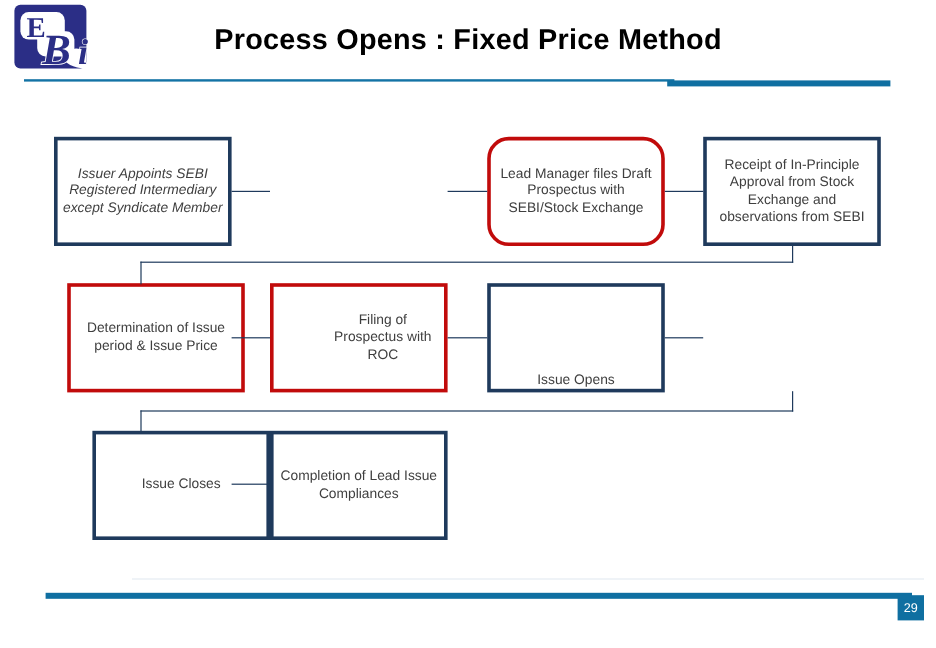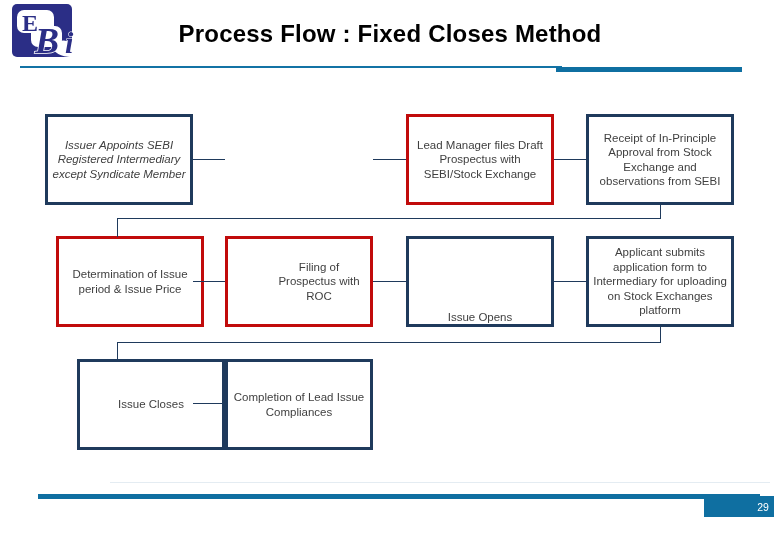--- a/index.html
+++ b/index.html
@@ -32,64 +32,61 @@
   .elbowA-v1{left:660px;top:204px;height:15px}
   .elbowA-h {left:117px;top:218px;width:544px}
   .elbowA-v2{left:117px;top:218px;height:19px}
   .elbowB-v1{left:660px;top:326px;height:17px}
   .elbowB-h {left:117px;top:342px;width:544px}
   .elbowB-v2{left:117px;top:342px;height:18px}
   
   .footer-faint-line{position:absolute;left:110px;top:482px;width:660px;height:1px;background:#e4ecf2;}
   .footer-line{position:absolute;left:38px;top:494px;width:722px;height:5px;background:#0f6fa1;}
   .page-box{
-    position:absolute;left:704px;top:496px;width:22px;height:21px;background:#0f6fa1;
-    color:#ffffff;font-size:10.5px;display:flex;align-items:center;justify-content:center;padding-left:48px;
+    position:absolute;left:748px;top:496px;width:22px;height:21px;background:#0f6fa1;
+    color:#ffffff;font-size:10.5px;display:flex;align-items:center;justify-content:center;
   }
 </style>
 </head>
 <body>
 
 <div class="slide">
 
   <svg class="logo" viewBox="0 0 72 62">
     <rect x="1" y="1" width="60" height="53" rx="5" fill="#2b2e86"></rect>
     <rect x="6" y="7" width="37" height="23" rx="7" fill="#ffffff"></rect>
     <rect x="20" y="23" width="31" height="21" rx="7" fill="#ffffff"></rect>
     <path d="M61 54 Q44 54 40 42 Q52 34 61 40 Z" fill="#ffffff"></path>
     <text x="11" y="28" font-size="24" font-weight="bold" fill="#2b2e86" font-family="Liberation Serif, serif">E</text>
     <text x="24" y="50" font-size="36" font-weight="bold" font-style="italic" fill="#2b2e86" stroke="#ffffff" stroke-width="1.5" paint-order="stroke" font-family="Liberation Serif, serif">B</text>
     <text x="54" y="50" font-size="30" font-weight="bold" font-style="italic" fill="#2b2e86" stroke="#ffffff" stroke-width="1" paint-order="stroke" font-family="Liberation Serif, serif">i</text>
   </svg>
 
-  <div class="page-title">Process Flow : Fixed Closes Method</div>
+  <div class="page-title">Process Opens : Fixed Price Method</div>
   <div class="title-line-thin"></div>
   <div class="title-line-thick"></div>
 
   <div class="fbox r1 c1" style="border-color: rgb(31, 58, 92); font-style: italic;">
     <span>Issuer Appoints SEBI Registered Intermediary except Syndicate Member</span>
   </div>
-  <div class="fbox r1 c3" style="border-color: rgb(193, 11, 11);">
+  <div class="fbox r1 c3" style="border-color: rgb(193, 11, 11); border-radius: 18px;">
     <span>Lead Manager files Draft Prospectus with SEBI/Stock Exchange</span>
   </div>
   <div class="fbox r1 c4" style="border-color: rgb(31, 58, 92);">
     <span>Receipt of In-Principle Approval from Stock Exchange and observations from SEBI</span>
   </div>
 
   <div class="fbox r2 c1" style="border-color: rgb(193, 11, 11); margin-left: 11px;">
     <span>Determination of Issue period &amp; Issue Price</span>
   </div>
   <div class="fbox r2 c2" style="border-color: rgb(193, 11, 11); padding-left: 44px;">
     <span>Filing of Prospectus with ROC</span>
   </div>
   <div class="fbox r2 c3" style="border-color: rgb(31, 58, 92); align-items: flex-end;">
     <span>Issue Opens</span>
-  </div>
-  <div class="fbox r2 c4" style="border-color: rgb(31, 58, 92);">
-    <span>Applicant submits application form to Intermediary for uploading on Stock Exchanges platform</span>
   </div>
 
   <div class="fbox r3 c1" style="border-color: rgb(31, 58, 92); margin-left: 32px;">
     <span>Issue Closes</span>
   </div>
   <div class="fbox r3 c2" style="border-color: rgb(31, 58, 92);">
     <span>Completion of Lead Issue Compliances</span>
   </div>
 
   <div class="conn h r1h g1"></div>

